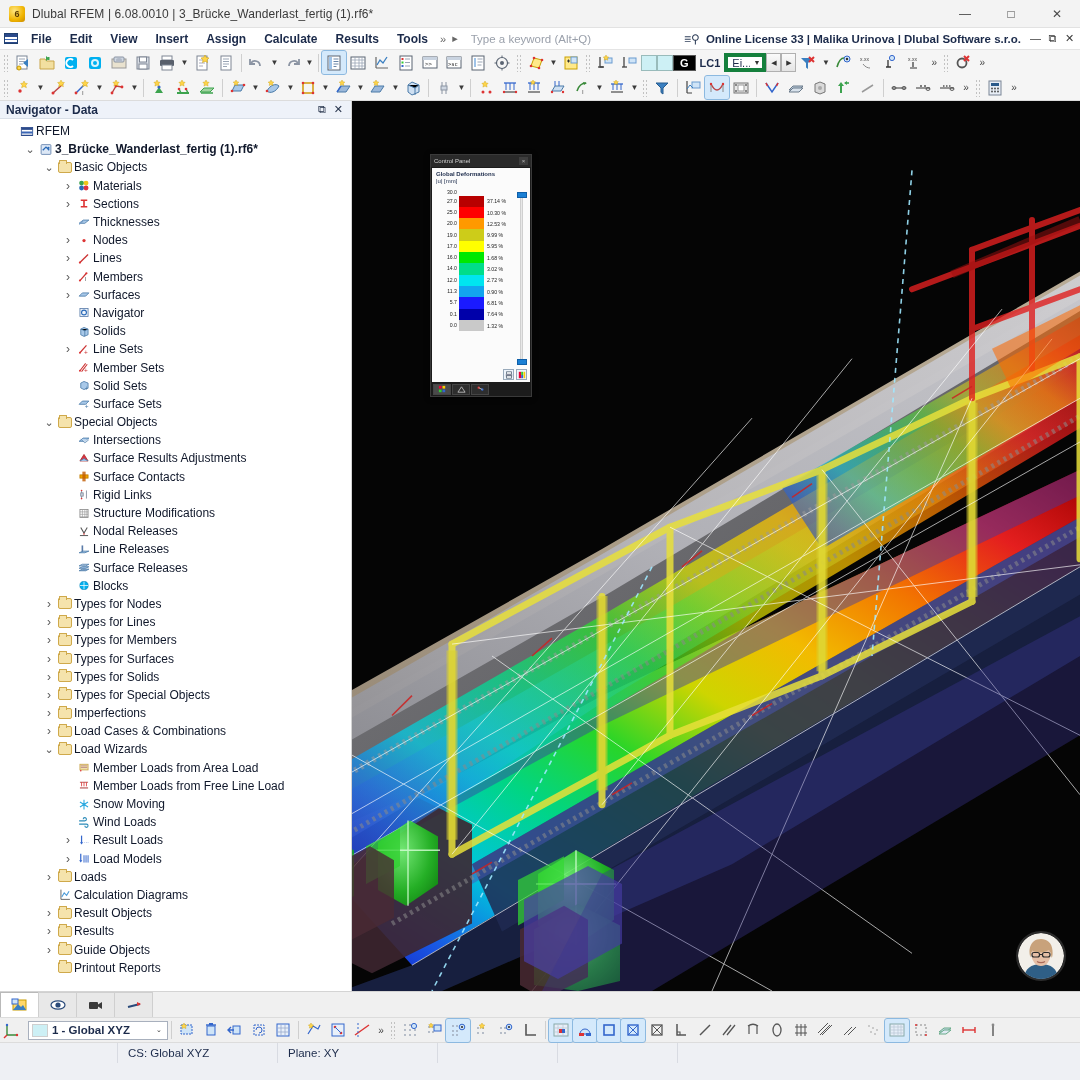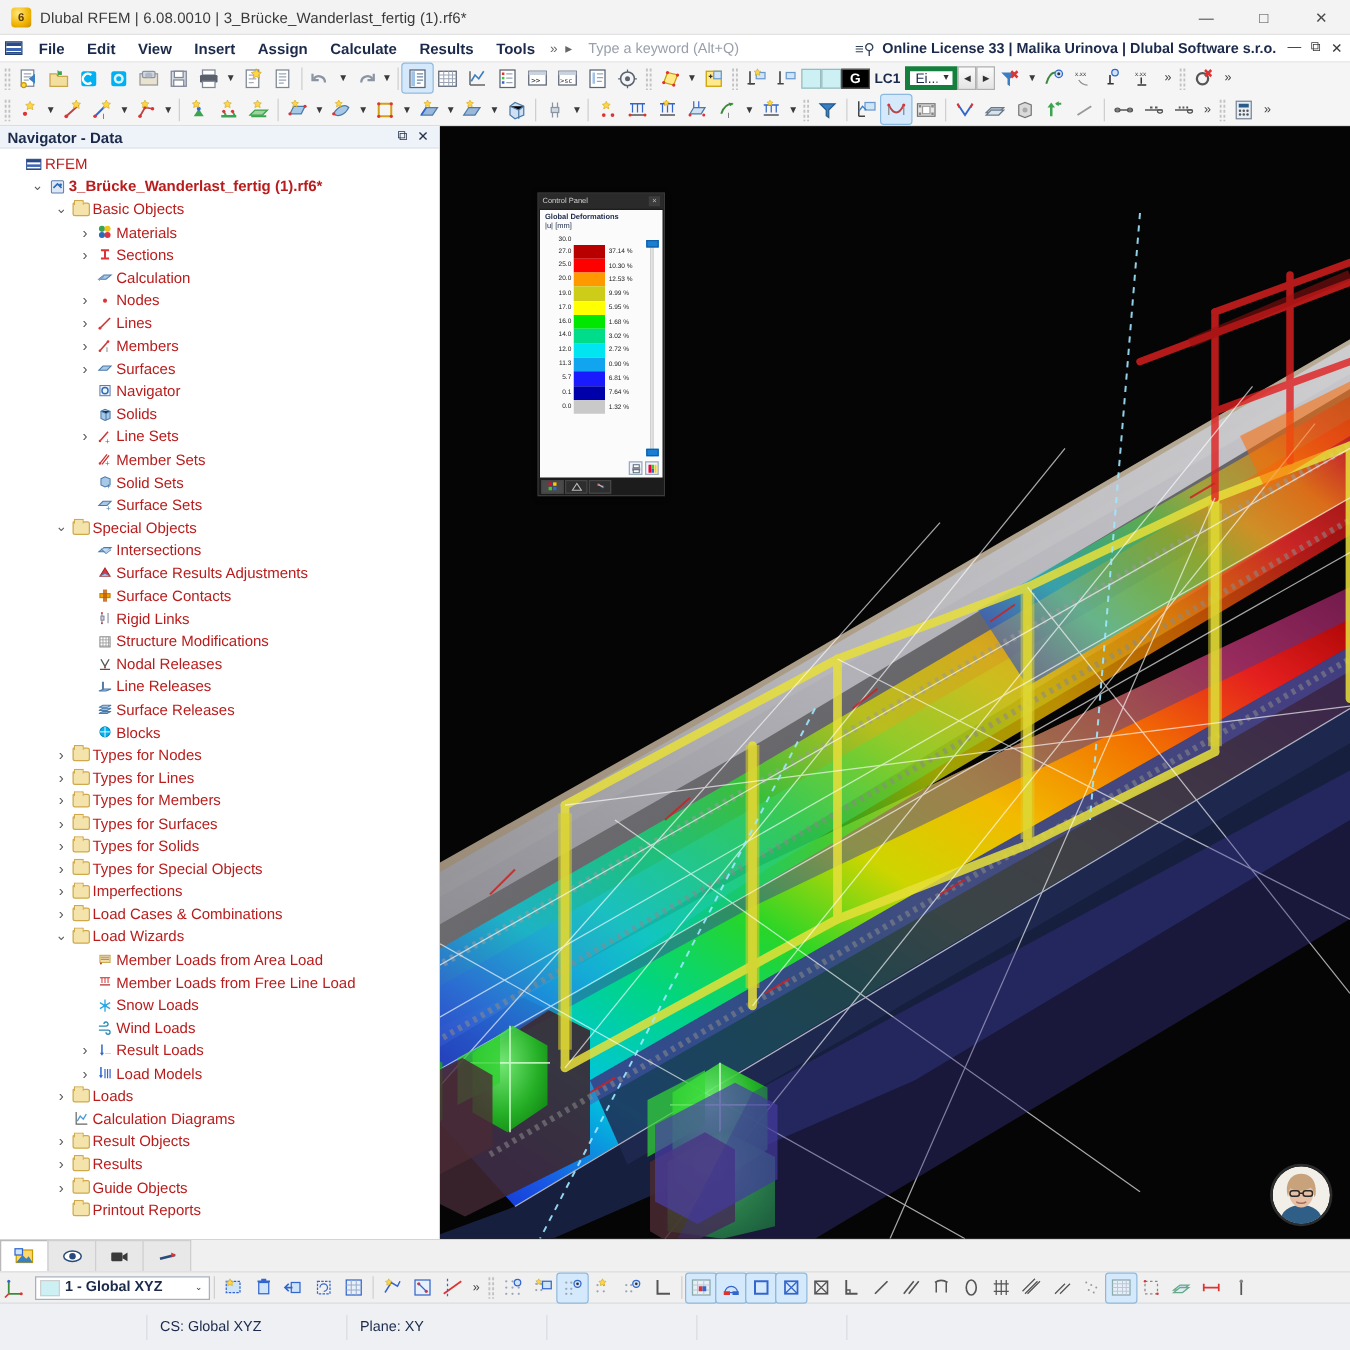--- a/index.html
+++ b/index.html
@@ -66,21 +66,21 @@
 
   
   .navigator { width: 352px; background: #fff; display: flex; flex-direction: column; border-right: 1px solid #d4d4d4; flex: none; }
   .nav-header { height: 18px; background: #eef2f9; display: flex; align-items: center; padding: 0 4px 0 6px; border-bottom: 1px solid #d9dfe8; }
   .nav-header .nh-title { font-weight: bold; font-size: 12px; color: #1b2a4a; }
   .nav-header .nh-btns { margin-left: auto; display: flex; gap: 8px; padding-right: 4px; color: #25324a; font-size: 11px; }
   .tree { flex: 1; overflow: hidden; padding-top: 3px; background: #fff; position: relative; z-index: 2; }
   .trow { height: 18.2px; display: flex; align-items: center; white-space: nowrap; }
   .texp { width: 14px; text-align: center; font-size: 9px; color: #5a5a5a; flex: none; }
   .tico { width: 18px; display: flex; align-items: center; justify-content: center; flex: none; }
-  .tlabel { font-size: 12px; color: #b91c1c; }
+  .tlabel { font-size: 12px; color: #0f172a; }
   .tlabel.bold { font-weight: bold; }
   .folder { width: 14px; height: 11px; background: #f5e3ac; border: 1px solid #cfa94b; border-radius: 1px 2px 2px 2px; position: relative; }
   .folder::before { content:''; position:absolute; top:-3px; left:0; width: 6px; height: 3px; background:#f5e3ac; border:1px solid #cfa94b; border-bottom: none; border-radius: 1px 1px 0 0; }
 
   
   .viewport { flex: 1; position: relative; background: #050505; overflow: hidden; }
   .vp-svg { position: absolute; inset: 0; width: 100%; height: 100%; }
 
   
   .ctrlpanel { position: absolute; left: 78px; top: 53px; width: 102px; height: 243px;
@@ -116,21 +116,21 @@
 
   
   .viewtabs { height: 26px; background: #f0f0f0; display: flex; align-items: flex-end; border-top: 1px solid #d4d4d4; flex: none; }
   .vtab { width: 39px; height: 25px; display: flex; align-items: center; justify-content: center; border: 1px solid #cfcfcf; border-bottom: none; background: #e8e8e8; margin-right: -1px; }
   .vtab.sel { background: #fff; border-color: #b9b9b9; }
   .statbar { height: 25px; background: #f0f0f0; display: flex; align-items: center; border-top: 1px solid #dcdcdc; flex: none; }
   .cs-combo { height: 19px; display: flex; align-items: center; border: 1px solid #a8b0bd; background: #fff; margin-left: 4px; }
   .cs-combo .sw { width: 16px; height: 13px; background: #cdf0f5; margin: 0 4px 0 3px; border: 1px solid #cfcfcf; }
   .cs-combo .tx { font-size: 11.5px; font-weight: 600; padding-right: 18px; }
   .cs-combo .ar { margin-left: auto; width: 16px; text-align: center; font-size: 7px; color: #333; border-left: 0px; }
-  .infobar { height: 38px; background: #eef0f4; border-top: 1px solid #dcdcdc; display: flex; align-items: center; flex: none; font-size: 11.5px; }
+  .infobar { height: 38px; background: #eef0f4; border-top: 1px solid #dcdcdc; display: flex; flex: none; font-size: 11.5px; }
   .ibcell { height: 20px; display: flex; align-items: center; padding: 0 10px; border-right: 1px solid #d8dbe2; }
   .ibcell.wide { min-width: 150px; }
 </style>
 </head>
 <body>
 
 <div id="app">
 
   <div class="titlebar">
     <div class="tb-icon">6</div>
@@ -730,21 +730,21 @@
             <span class="tlabel">Sections</span>
           </div>
           <div class="trow">
             <span class="texp" style="margin-left: 61px;"></span>
             <span class="tico">
               <svg width="14" height="13" viewBox="0 0 16 16">
                 <path d="M2 9l5-4h7l-5 4z" fill="#a8c8e8" stroke="#4a7aa8"></path>
                 <path d="M2 9v2l5-4V5z" fill="#7aa0c8"></path>
               </svg>
             </span>
-            <span class="tlabel">Calculation</span>
+            <span class="tlabel">Thicknesses</span>
           </div>
           <div class="trow">
             <span class="texp" style="margin-left: 61px; font-size: 12px;">›</span>
             <span class="tico">
               <svg width="14" height="13" viewBox="0 0 16 16">
                 <circle cx="8" cy="8" r="2" fill="#d33"></circle>
               </svg>
             </span>
             <span class="tlabel">Nodes</span>
           </div>
@@ -1030,21 +1030,21 @@
           <div class="trow">
             <span class="texp" style="margin-left: 61px;"></span>
             <span class="tico">
               <svg width="14" height="13" viewBox="0 0 16 16">
                 <g stroke="#29a8e0" stroke-width="1.3">
                   <path d="M8 2v12M3 5l10 6M13 5L3 11"></path>
                 </g>
                 <circle cx="8" cy="8" r="1.6" fill="#29a8e0"></circle>
               </svg>
             </span>
-            <span class="tlabel">Snow Loads</span>
+            <span class="tlabel">Snow Moving</span>
           </div>
           <div class="trow">
             <span class="texp" style="margin-left: 61px;"></span>
             <span class="tico">
               <svg width="14" height="13" viewBox="0 0 16 16">
                 <path d="M2 6h7a2 2 0 1 0-2-2" stroke="#2a8ab8" stroke-width="1.3" fill="none"></path>
                 <path d="M2 10h9a2 2 0 1 1-2 2" stroke="#2a8ab8" stroke-width="1.3" fill="none"></path>
               </svg>
             </span>
             <span class="tlabel">Wind Loads</span>

